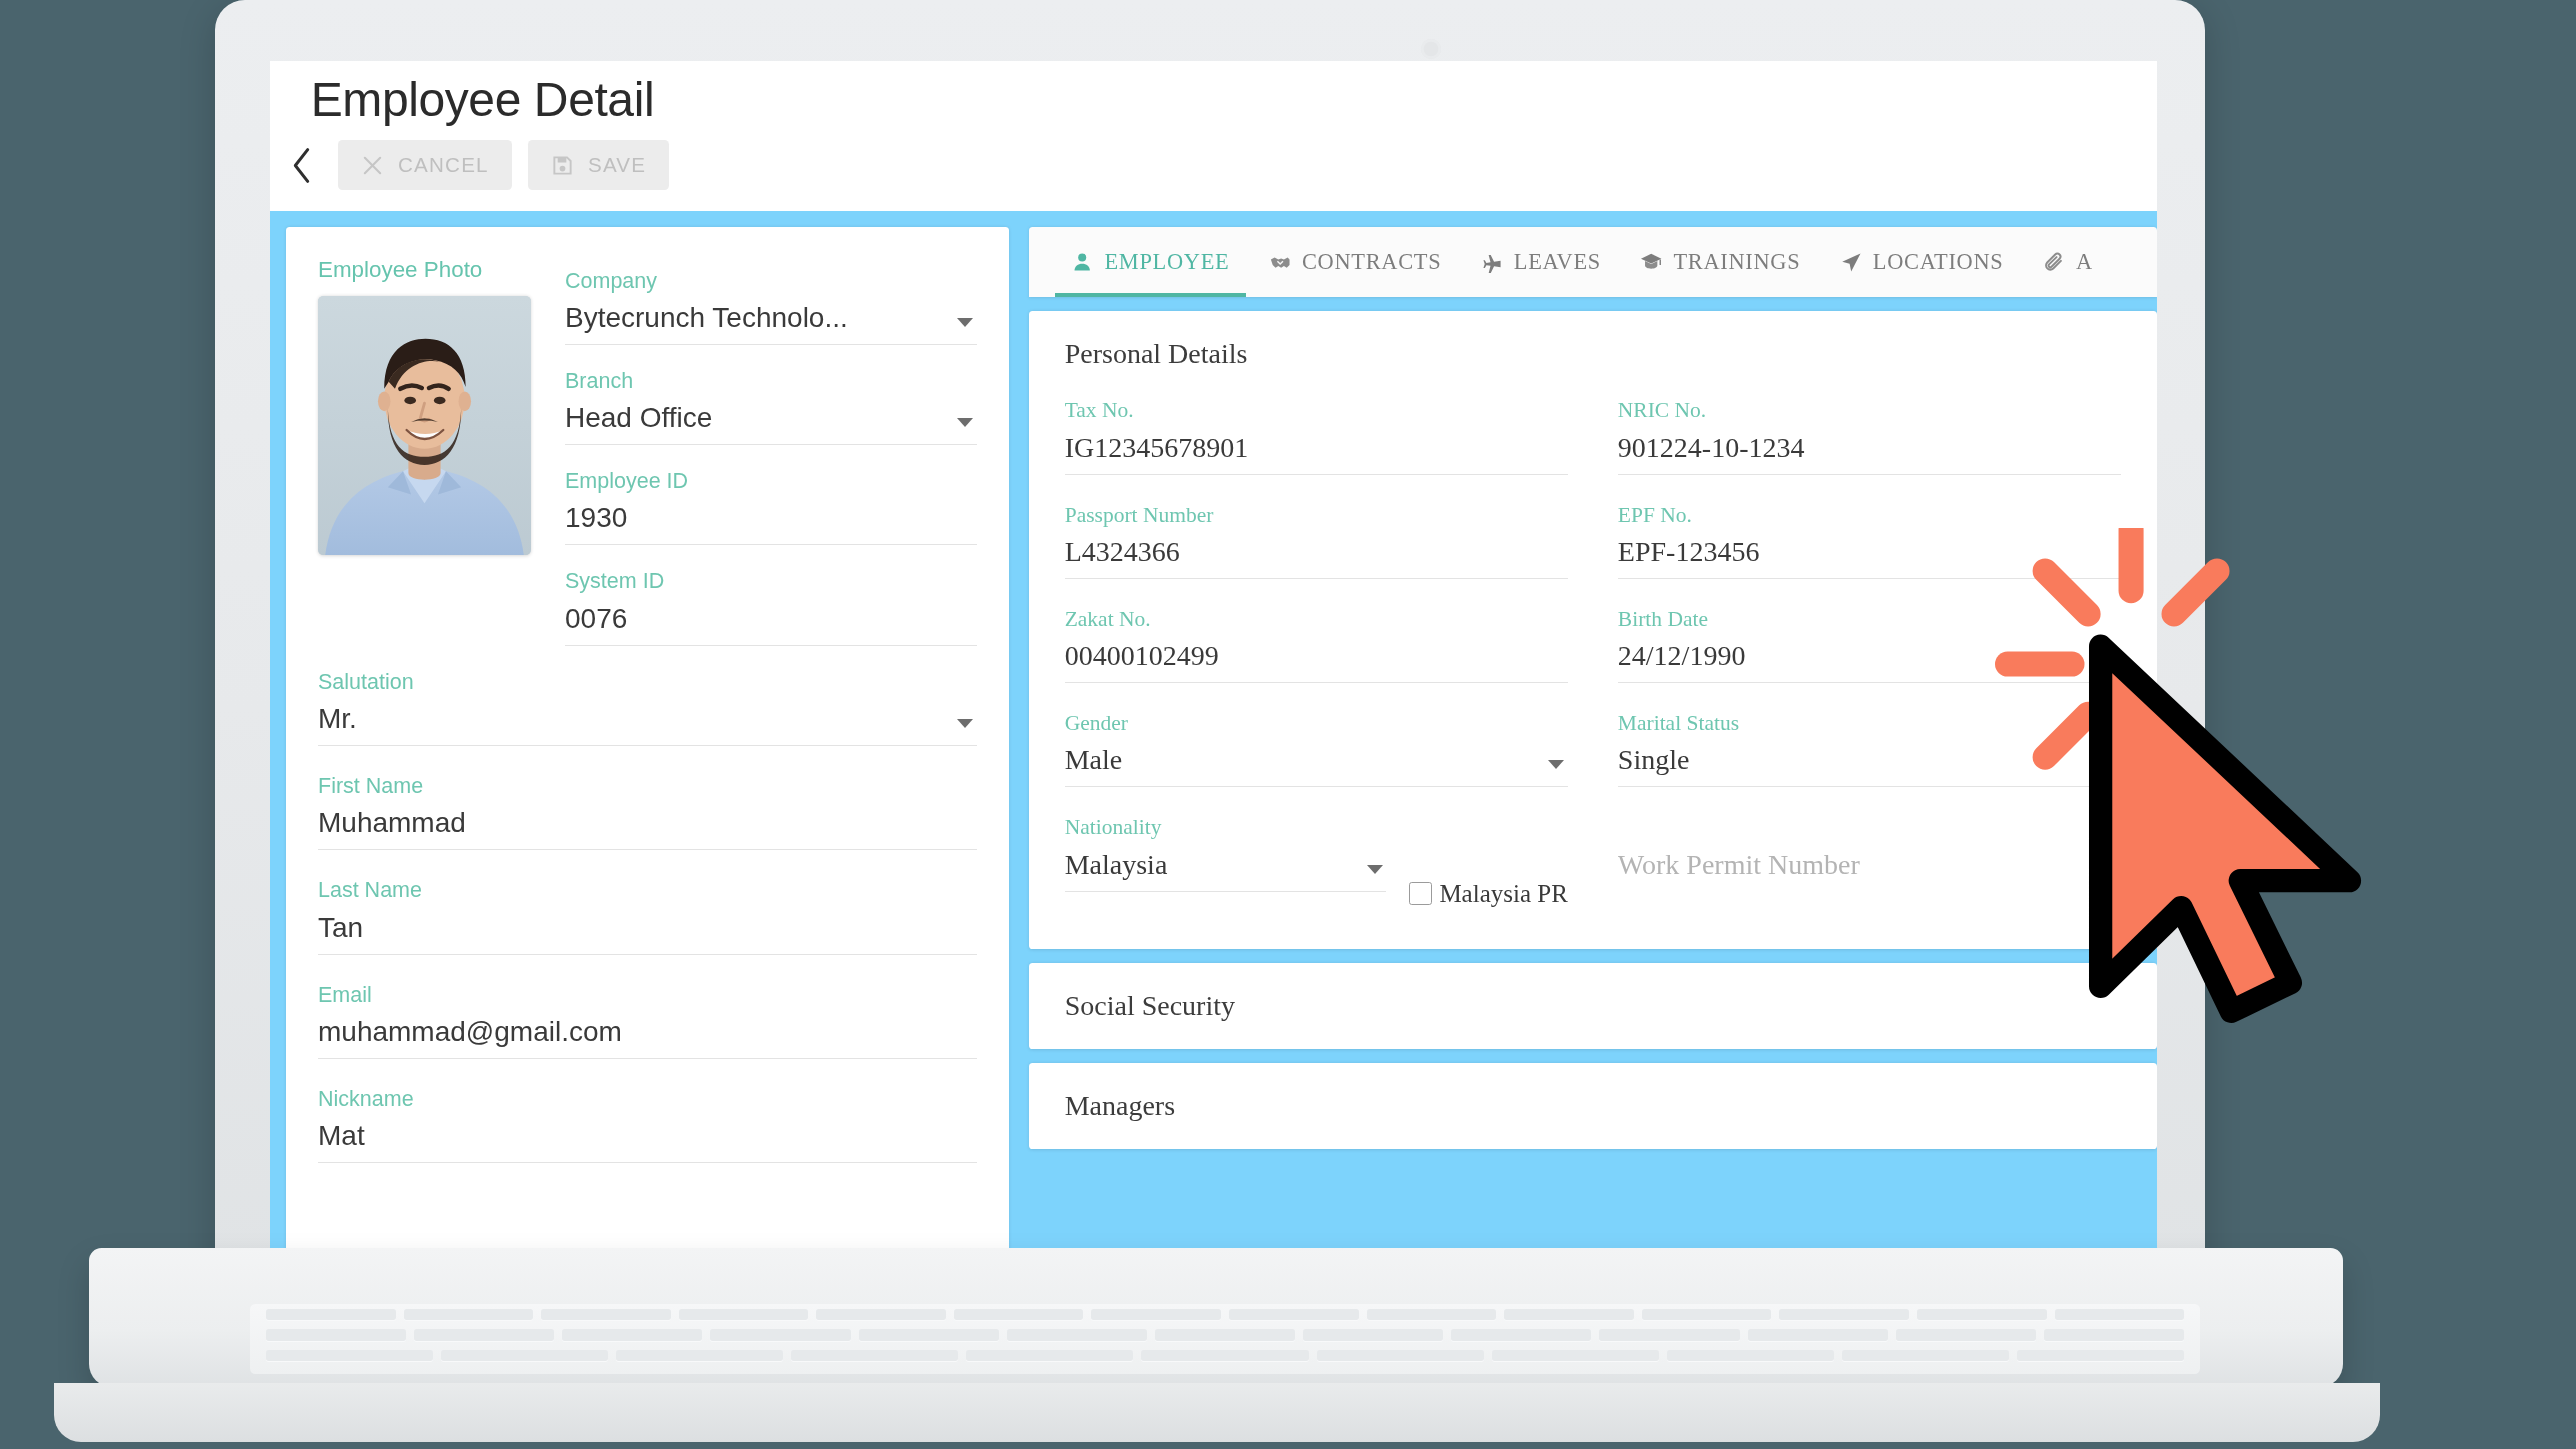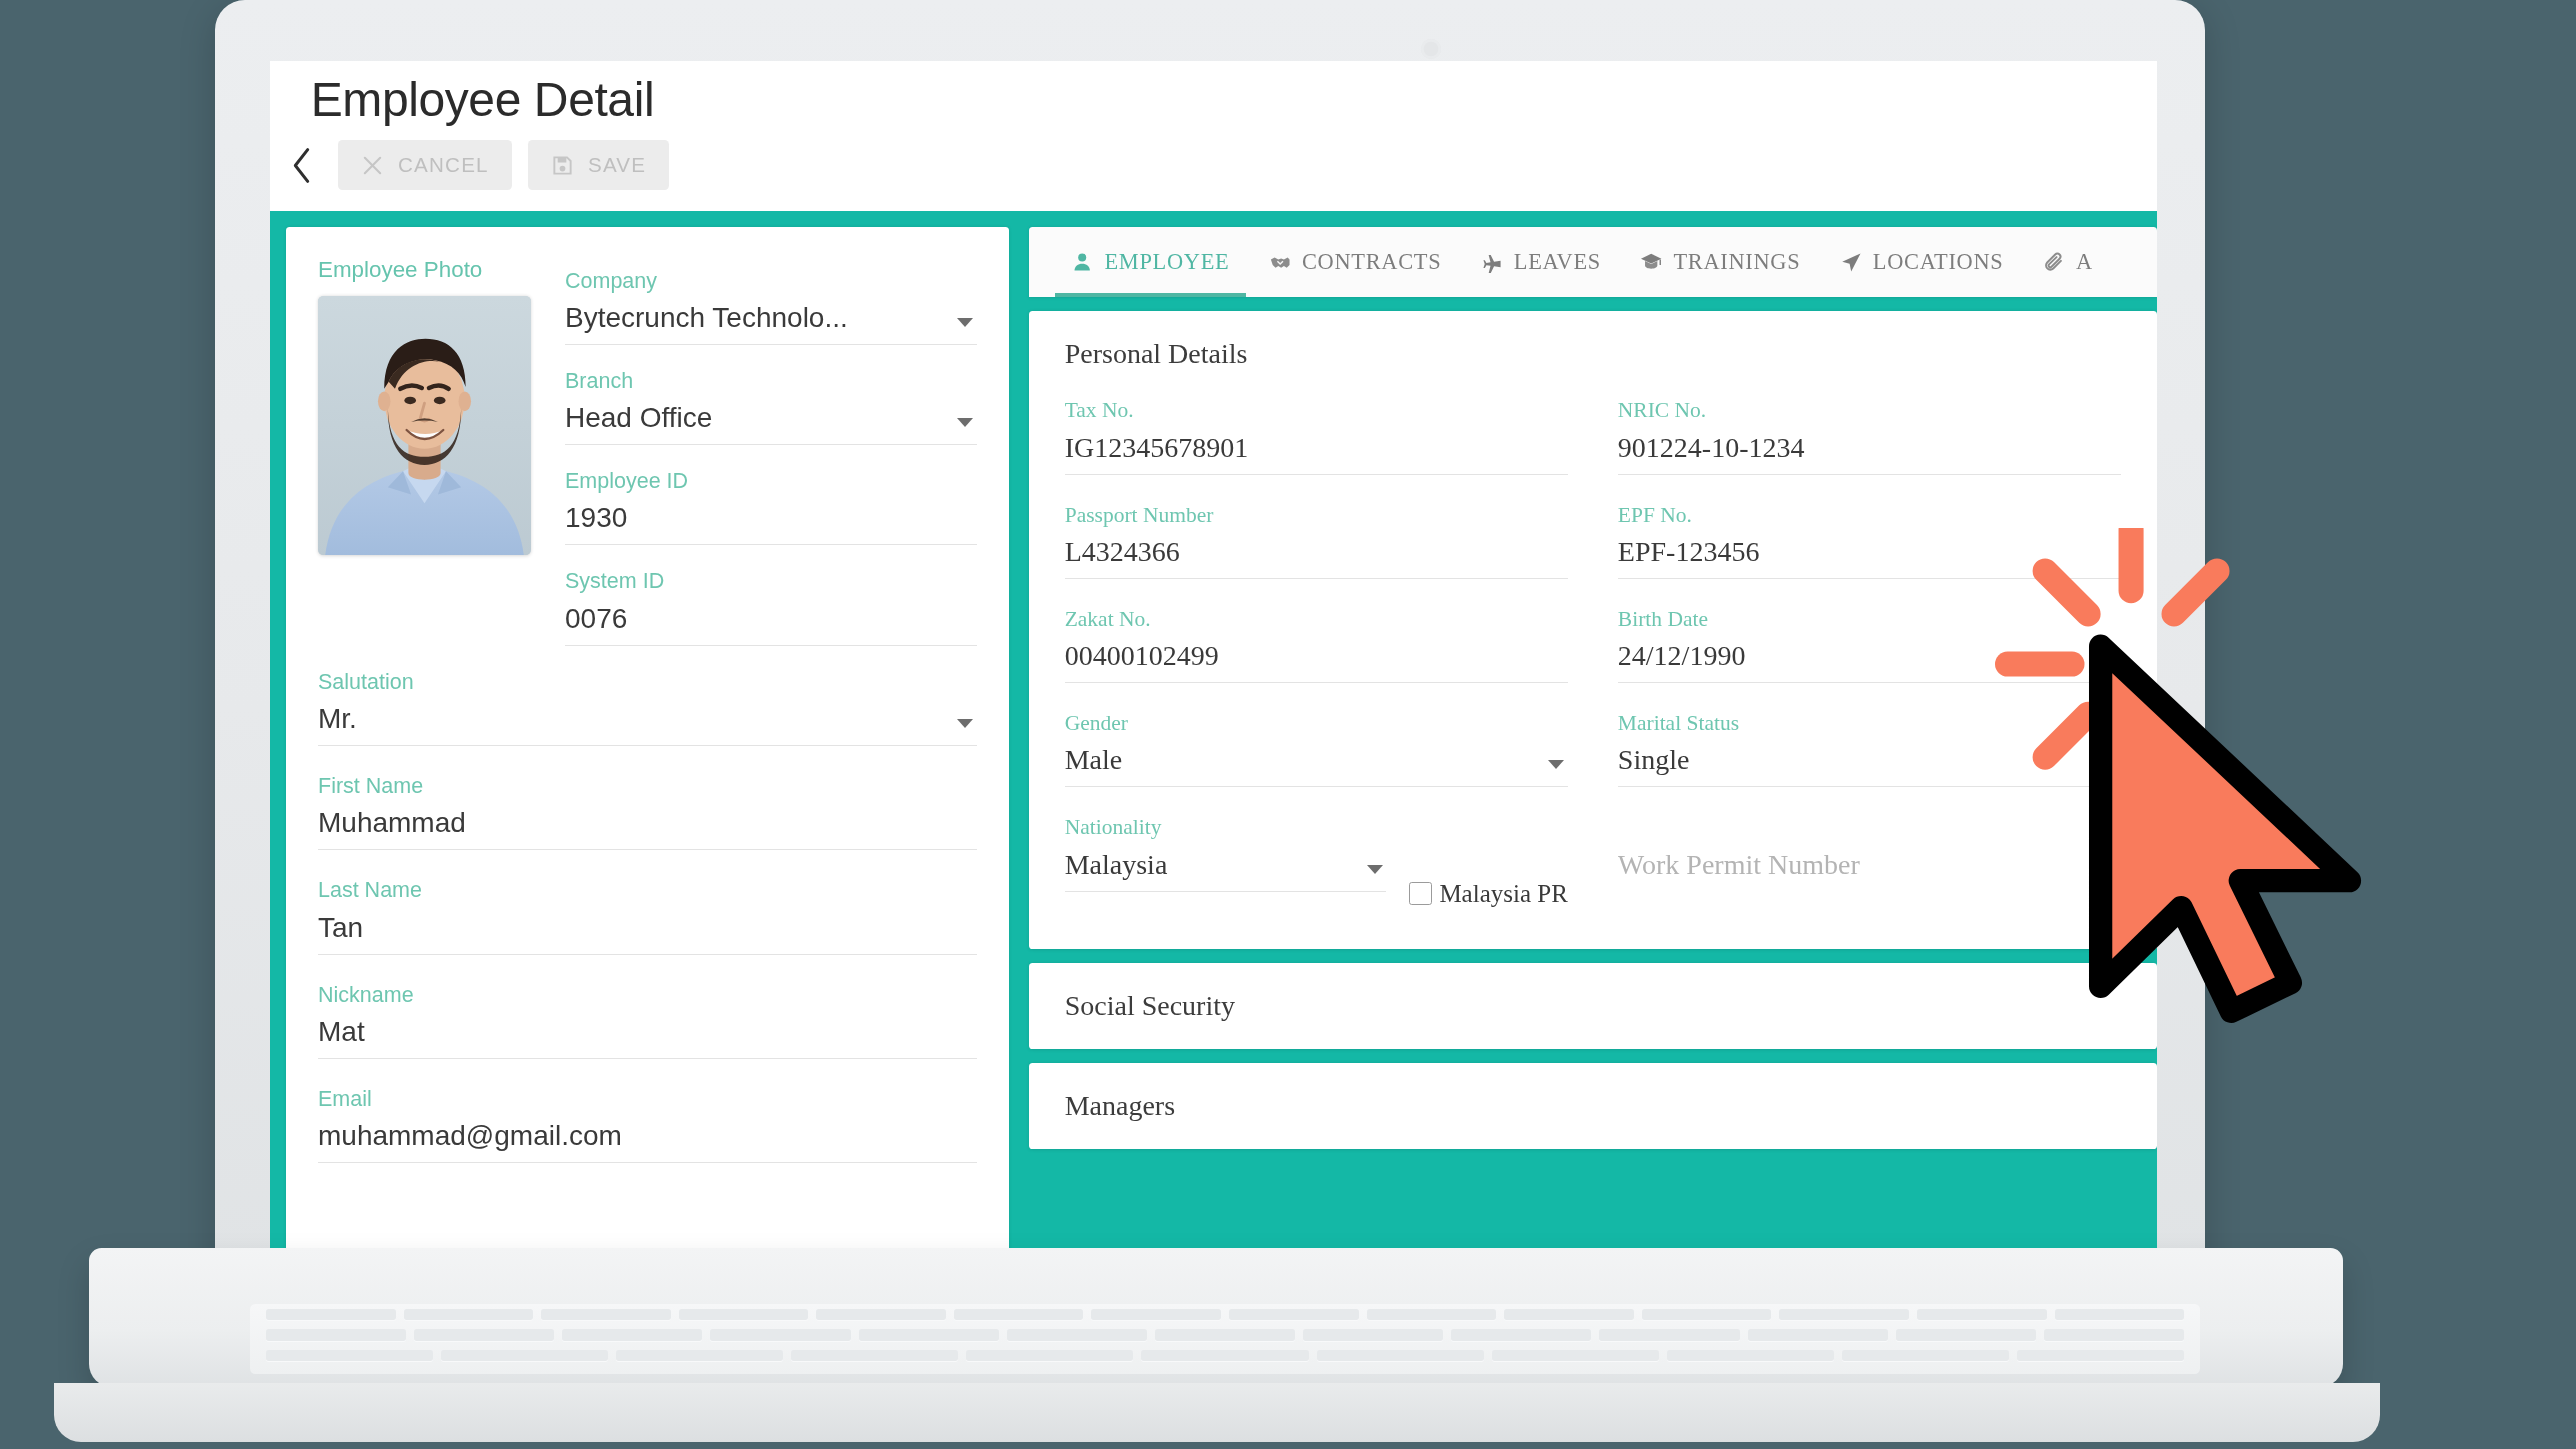--- a/index.html
+++ b/index.html
@@ -153,21 +153,21 @@
   }
   .tb-btn svg { display: block; }
 
   
   .content {
     position: absolute;
     left: 0;
     top: 150px;
     right: 0;
     bottom: 0;
-    background: #14b8a6;
+    background: #7dd3fc;
     display: flex;
     gap: 19.7px;
     padding: 16px 0 0 16px;
   }
 
   .card {
     background: #ffffff;
     border-radius: 3.6px;
     box-shadow: 0 0.9px 3.6px rgba(0,0,0,0.11);
   }
@@ -449,26 +449,26 @@
           </div>
           <div class="field">
             <div class="field-label">First Name</div>
             <div class="field-value">Muhammad</div>
           </div>
           <div class="field">
             <div class="field-label">Last Name</div>
             <div class="field-value">Tan</div>
           </div>
           <div class="field">
+            <div class="field-label">Email</div>
+            <div class="field-value">muhammad@gmail.com</div>
+          </div>
+          <div class="field">
             <div class="field-label">Nickname</div>
             <div class="field-value">Mat</div>
-          </div>
-          <div class="field">
-            <div class="field-label">Email</div>
-            <div class="field-value">muhammad@gmail.com</div>
           </div>
         </div>
       </div>
 
       <div class="right-panel">
 
         <div class="tabs-card">
           <div class="tab active">
             <svg width="22.4" height="22.4" viewBox="0 0 24 24">
               <circle cx="12" cy="7" r="4.3" fill="#4fb6a3"></circle>

